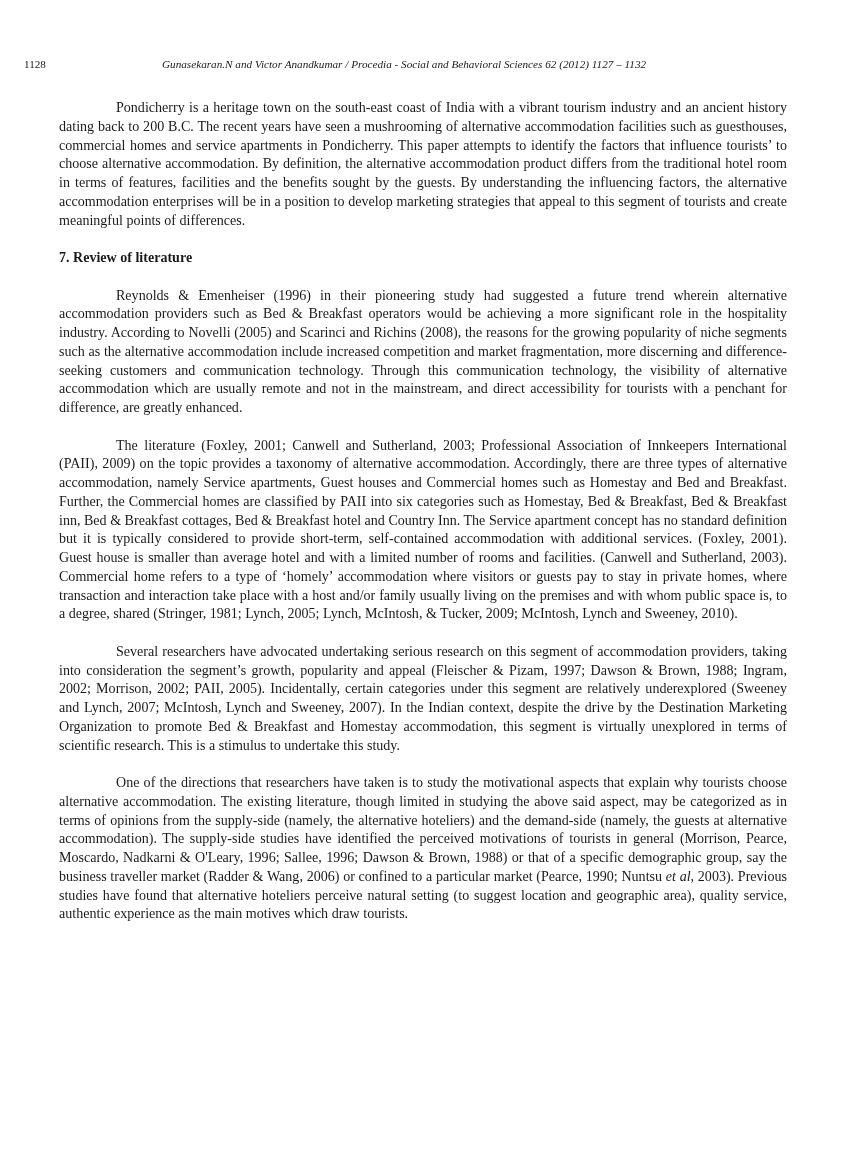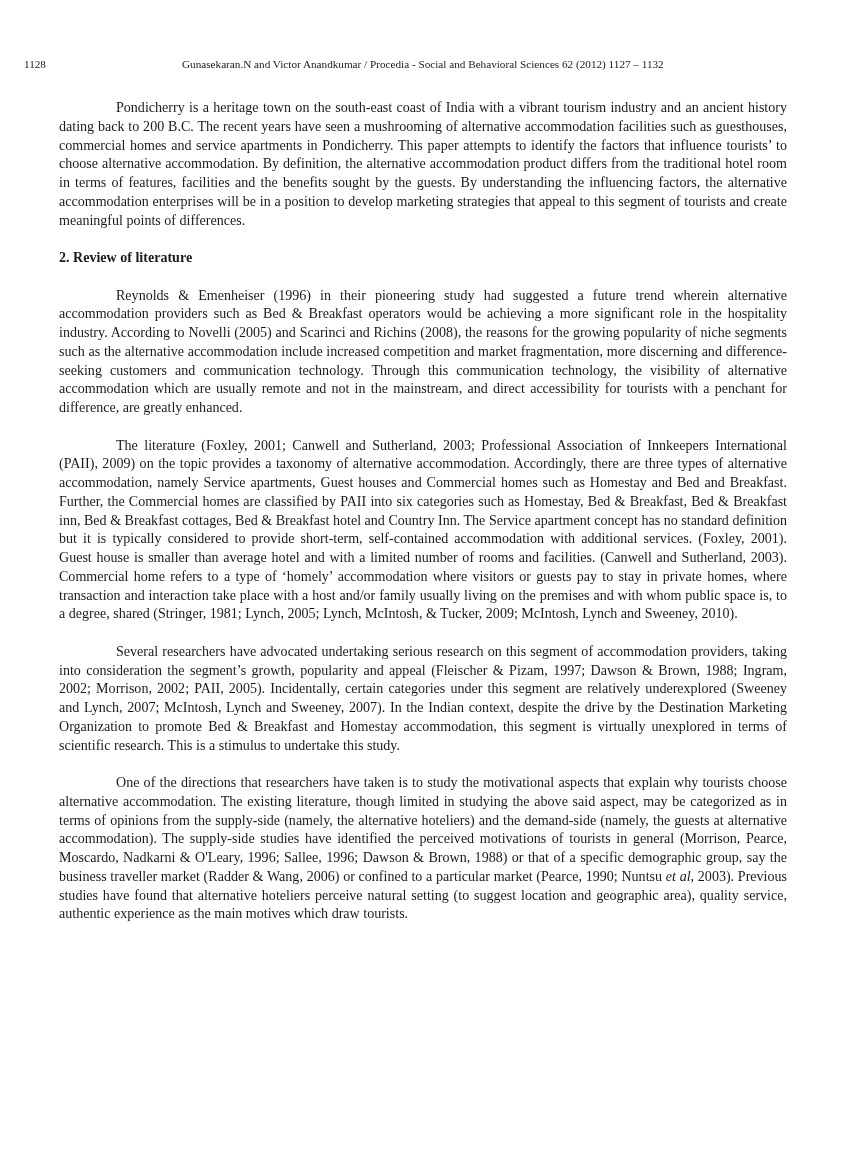--- a/index.html
+++ b/index.html
@@ -25,22 +25,22 @@
     }
     .page-number {
       position: absolute;
       left: 24px;
       top: 0;
     }
     .header-citation {
       position: absolute;
       left: 162px;
       top: 0;
+      font-style: italic;
       white-space: nowrap;
-      margin-left: 20px;
     }
     .content {
       position: absolute;
       top: 98px;
       left: 59px;
       width: 728px;
       font-size: 14.05px;
       line-height: 18.75px;
     }
     .para {
@@ -62,20 +62,20 @@
 <body>
 
 <div class="running-header">
   <span class="page-number">1128</span>
   <span class="header-citation">Gunasekaran.N and Victor Anandkumar / Procedia - Social and Behavioral Sciences 62 (2012) 1127 – 1132</span>
 </div>
 
 <div class="content">
   <p class="para">Pondicherry is a heritage town on the south-east coast of India with a vibrant tourism industry and an ancient history dating back to 200 B.C. The recent years have seen a mushrooming of alternative accommodation facilities such as guesthouses, commercial homes and service apartments in Pondicherry. This paper attempts to identify the factors that influence tourists’ to choose alternative accommodation. By definition, the alternative accommodation product differs from the traditional hotel room in terms of features, facilities and the benefits sought by the guests. By understanding the influencing factors, the alternative accommodation enterprises will be in a position to develop marketing strategies that appeal to this segment of tourists and create meaningful points of differences.</p>
 
-  <h2 class="section-heading">2. Review of literature</h2>
+  <h2 class="section-heading">7. Review of literature</h2>
 
   <p class="para">Reynolds &amp; Emenheiser (1996) in their pioneering study had suggested a future trend wherein alternative accommodation providers such as Bed &amp; Breakfast operators would be achieving a more significant role in the hospitality industry. According to Novelli (2005) and Scarinci and Richins (2008), the reasons for the growing popularity of niche segments such as the alternative accommodation include increased competition and market fragmentation, more discerning and difference-seeking customers and communication technology. Through this communication technology, the visibility of alternative accommodation which are usually remote and not in the mainstream, and direct accessibility for tourists with a penchant for difference, are greatly enhanced.</p>
   <p class="para">The literature (Foxley, 2001; Canwell and Sutherland, 2003; Professional Association of Innkeepers International (PAII), 2009) on the topic provides a taxonomy of alternative accommodation. Accordingly, there are three types of alternative accommodation, namely Service apartments, Guest houses and Commercial homes such as Homestay and Bed and Breakfast. Further, the Commercial homes are classified by PAII into six categories such as Homestay, Bed &amp; Breakfast, Bed &amp; Breakfast inn, Bed &amp; Breakfast cottages, Bed &amp; Breakfast hotel and Country Inn. The Service apartment concept has no standard definition but it is typically considered to provide short-term, self-contained accommodation with additional services. (Foxley, 2001). Guest house is smaller than average hotel and with a limited number of rooms and facilities. (Canwell and Sutherland, 2003). Commercial home refers to a type of ‘homely’ accommodation where visitors or guests pay to stay in private homes, where transaction and interaction take place with a host and/or family usually living on the premises and with whom public space is, to a degree, shared (Stringer, 1981; Lynch, 2005; Lynch, McIntosh, &amp; Tucker, 2009; McIntosh, Lynch and Sweeney, 2010).</p>
   <p class="para">Several researchers have advocated undertaking serious research on this segment of accommodation providers, taking into consideration the segment’s growth, popularity and appeal (Fleischer &amp; Pizam, 1997; Dawson &amp; Brown, 1988; Ingram, 2002; Morrison, 2002; PAII, 2005). Incidentally, certain categories under this segment are relatively underexplored (Sweeney and Lynch, 2007; McIntosh, Lynch and Sweeney, 2007). In the Indian context, despite the drive by the Destination Marketing Organization to promote Bed &amp; Breakfast and Homestay accommodation, this segment is virtually unexplored in terms of scientific research. This is a stimulus to undertake this study.</p>
 
   <p class="para"><span>One of the directions that researchers have taken is to study the motivational aspects that explain why tourists choose alternative accommodation. The existing literature, though limited in studying the above said aspect, may be categorized as in terms of opinions from the supply-side (namely, the alternative hoteliers) and the demand-side (namely, the guests at alternative accommodation). The supply-side studies have identified the perceived motivations of tourists in general (Morrison, Pearce, Moscardo, Nadkarni &amp; O'Leary, 1996; Sallee, 1996; Dawson &amp; Brown, 1988) or that of a specific demographic group, say the business traveller market (Radder &amp; Wang, 2006) or confined to a particular market (Pearce, 1990; Nuntsu </span><em>et al</em><span>, 2003). Previous studies have found that alternative hoteliers perceive natural setting (to suggest location and geographic area), quality service, authentic experience as the main motives which draw tourists.</span></p>
 </div>
 
 </body></html>

